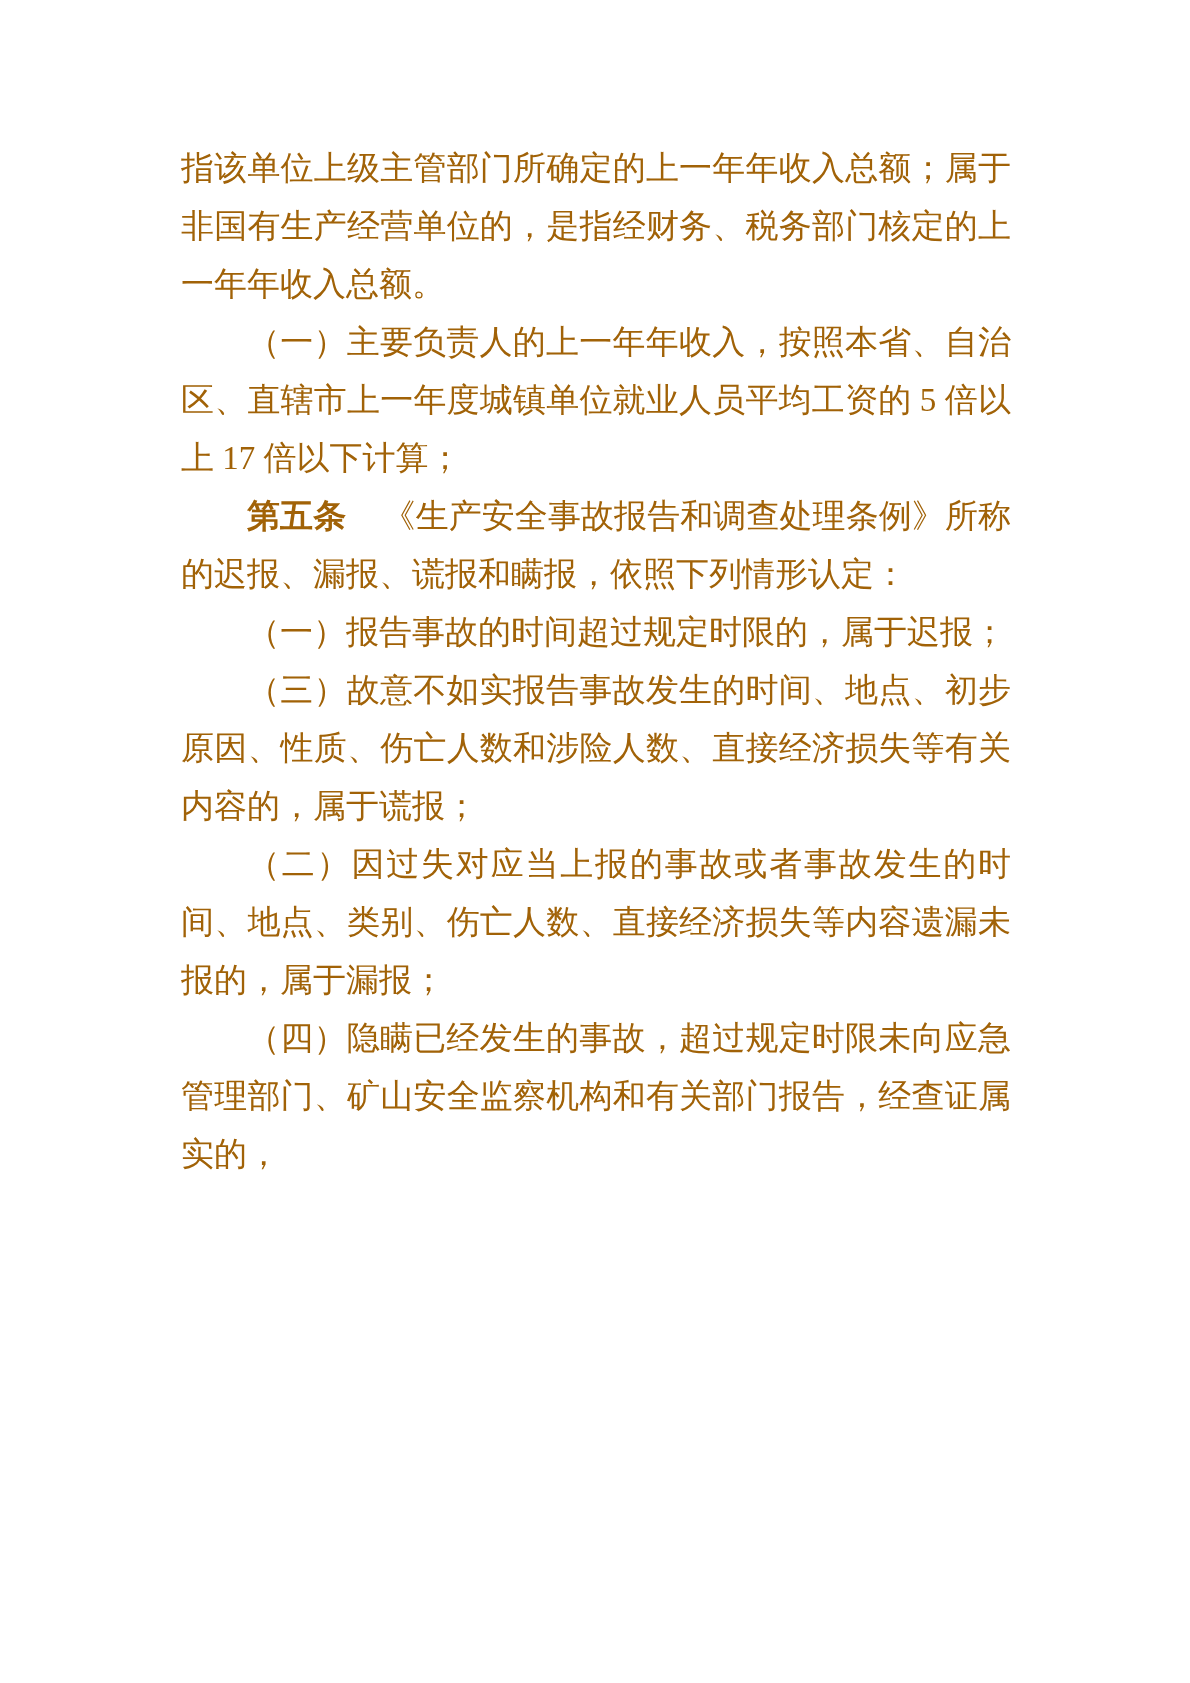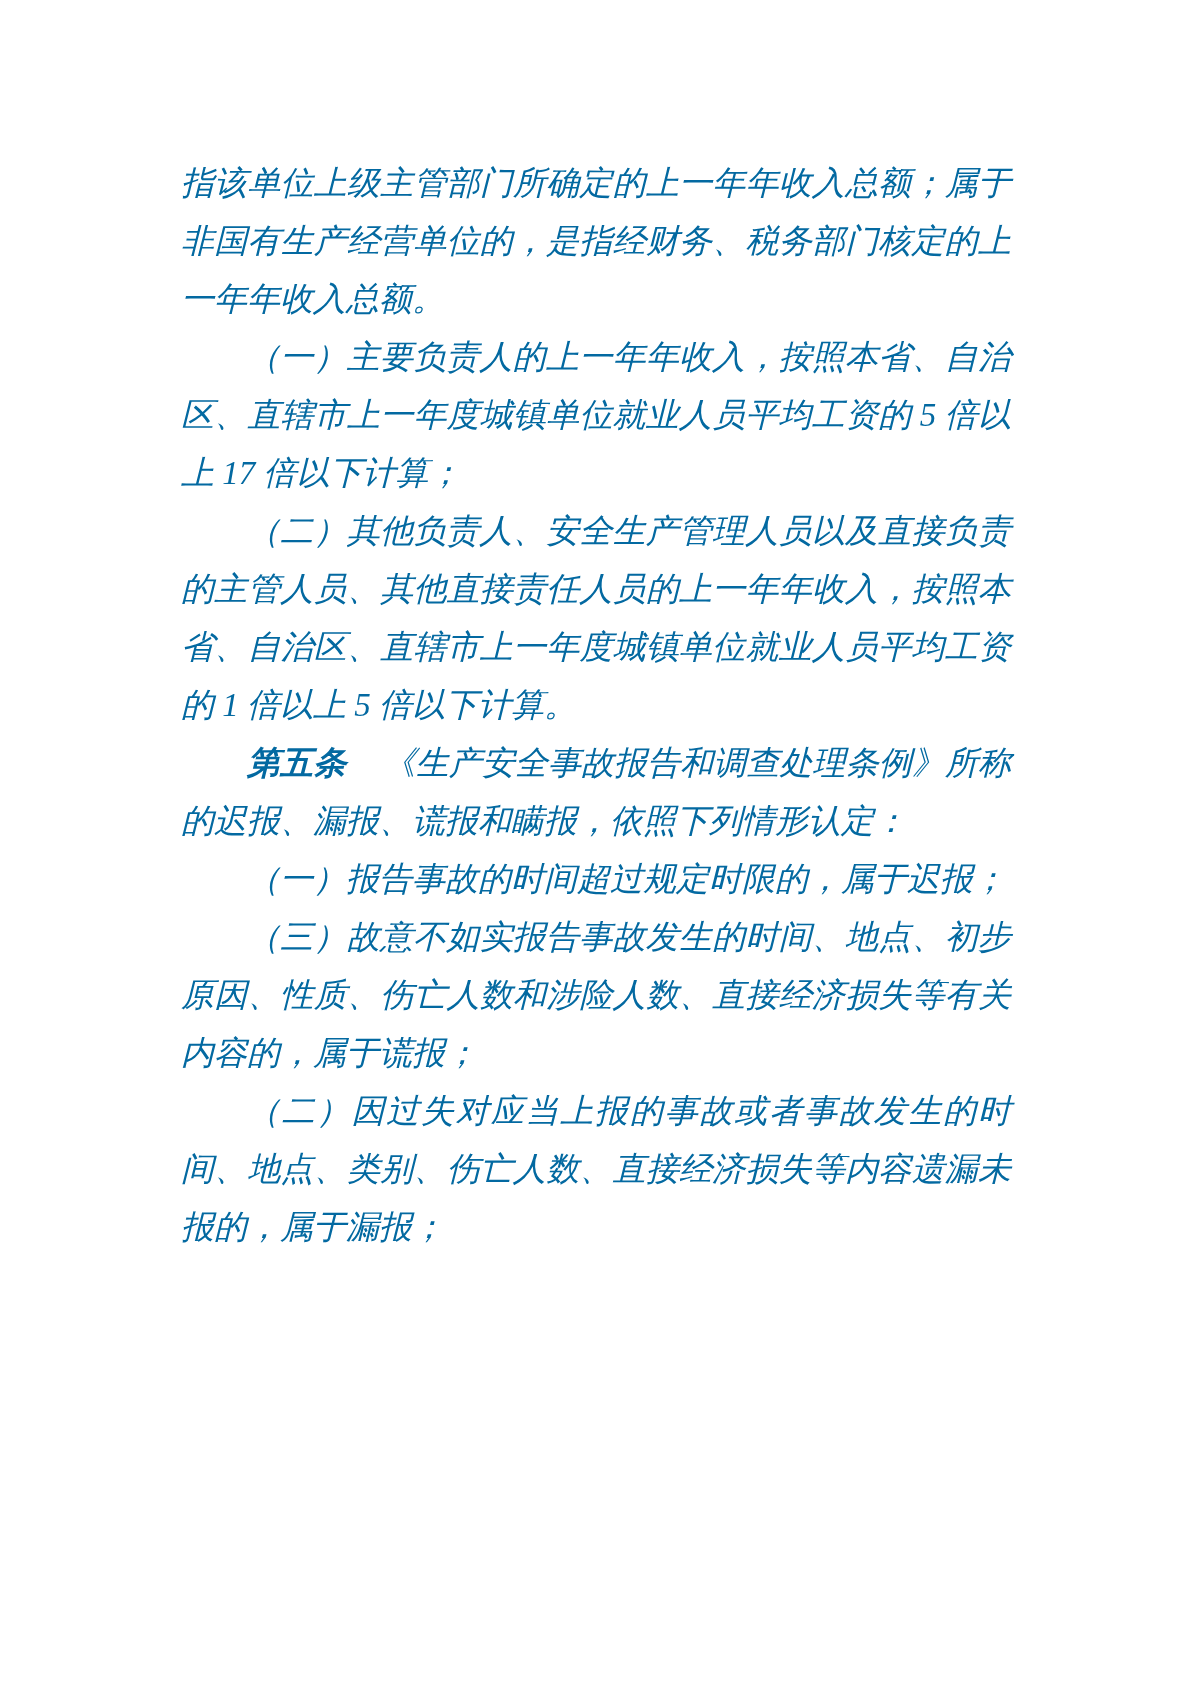--- a/index.html
+++ b/index.html
@@ -10,31 +10,30 @@
   .page {
     position: relative;
     width: 1190px;
     height: 1683px;
     background: #ffffff;
     overflow: hidden;
   }
   .text-block {
     position: absolute;
     left: 181px;
-    top: 154px;
+    top: 139px;
     width: 830px;
     font-family: "Liberation Serif", serif;
     font-size: 33px;
     line-height: 58px;
-    color: #0369a1;
+    color: #a16207;
     text-align: justify;
     text-justify: inter-ideograph;
     line-break: strict;
     letter-spacing: 0;
-    font-style: italic;
   }
   .text-block p {
     margin: 0;
     padding: 0;
     text-indent: 2em;
   }
   .text-block p.no-indent {
     text-indent: 0;
   }
   .article-lead {
@@ -42,19 +41,19 @@
     margin-right: 1.1em;
   }
 </style>
 </head>
 <body>
 
 <div class="page">
   <div class="text-block">
     <p class="no-indent">指该单位上级主管部门所确定的上一年年收入总额；属于非国有生产经营单位的，是指经财务、税务部门核定的上一年年收入总额。</p>
     <p>（一）主要负责人的上一年年收入，按照本省、自治区、直辖市上一年度城镇单位就业人员平均工资的 5 倍以上 17 倍以下计算；</p>
-    <p>（二）其他负责人、安全生产管理人员以及直接负责的主管人员、其他直接责任人员的上一年年收入，按照本省、自治区、直辖市上一年度城镇单位就业人员平均工资的 1 倍以上 5 倍以下计算。</p>
     <p><span class="article-lead">第五条</span><span>《生产安全事故报告和调查处理条例》所称的迟报、漏报、谎报和瞒报，依照下列情形认定：</span></p>
     <p>（一）报告事故的时间超过规定时限的，属于迟报；</p>
     <p>（三）故意不如实报告事故发生的时间、地点、初步原因、性质、伤亡人数和涉险人数、直接经济损失等有关内容的，属于谎报；</p>
     <p>（二）因过失对应当上报的事故或者事故发生的时间、地点、类别、伤亡人数、直接经济损失等内容遗漏未报的，属于漏报；</p>
+    <p>（四）隐瞒已经发生的事故，超过规定时限未向应急管理部门、矿山安全监察机构和有关部门报告，经查证属实的，</p>
   </div>
 </div>
 
 </body></html>

